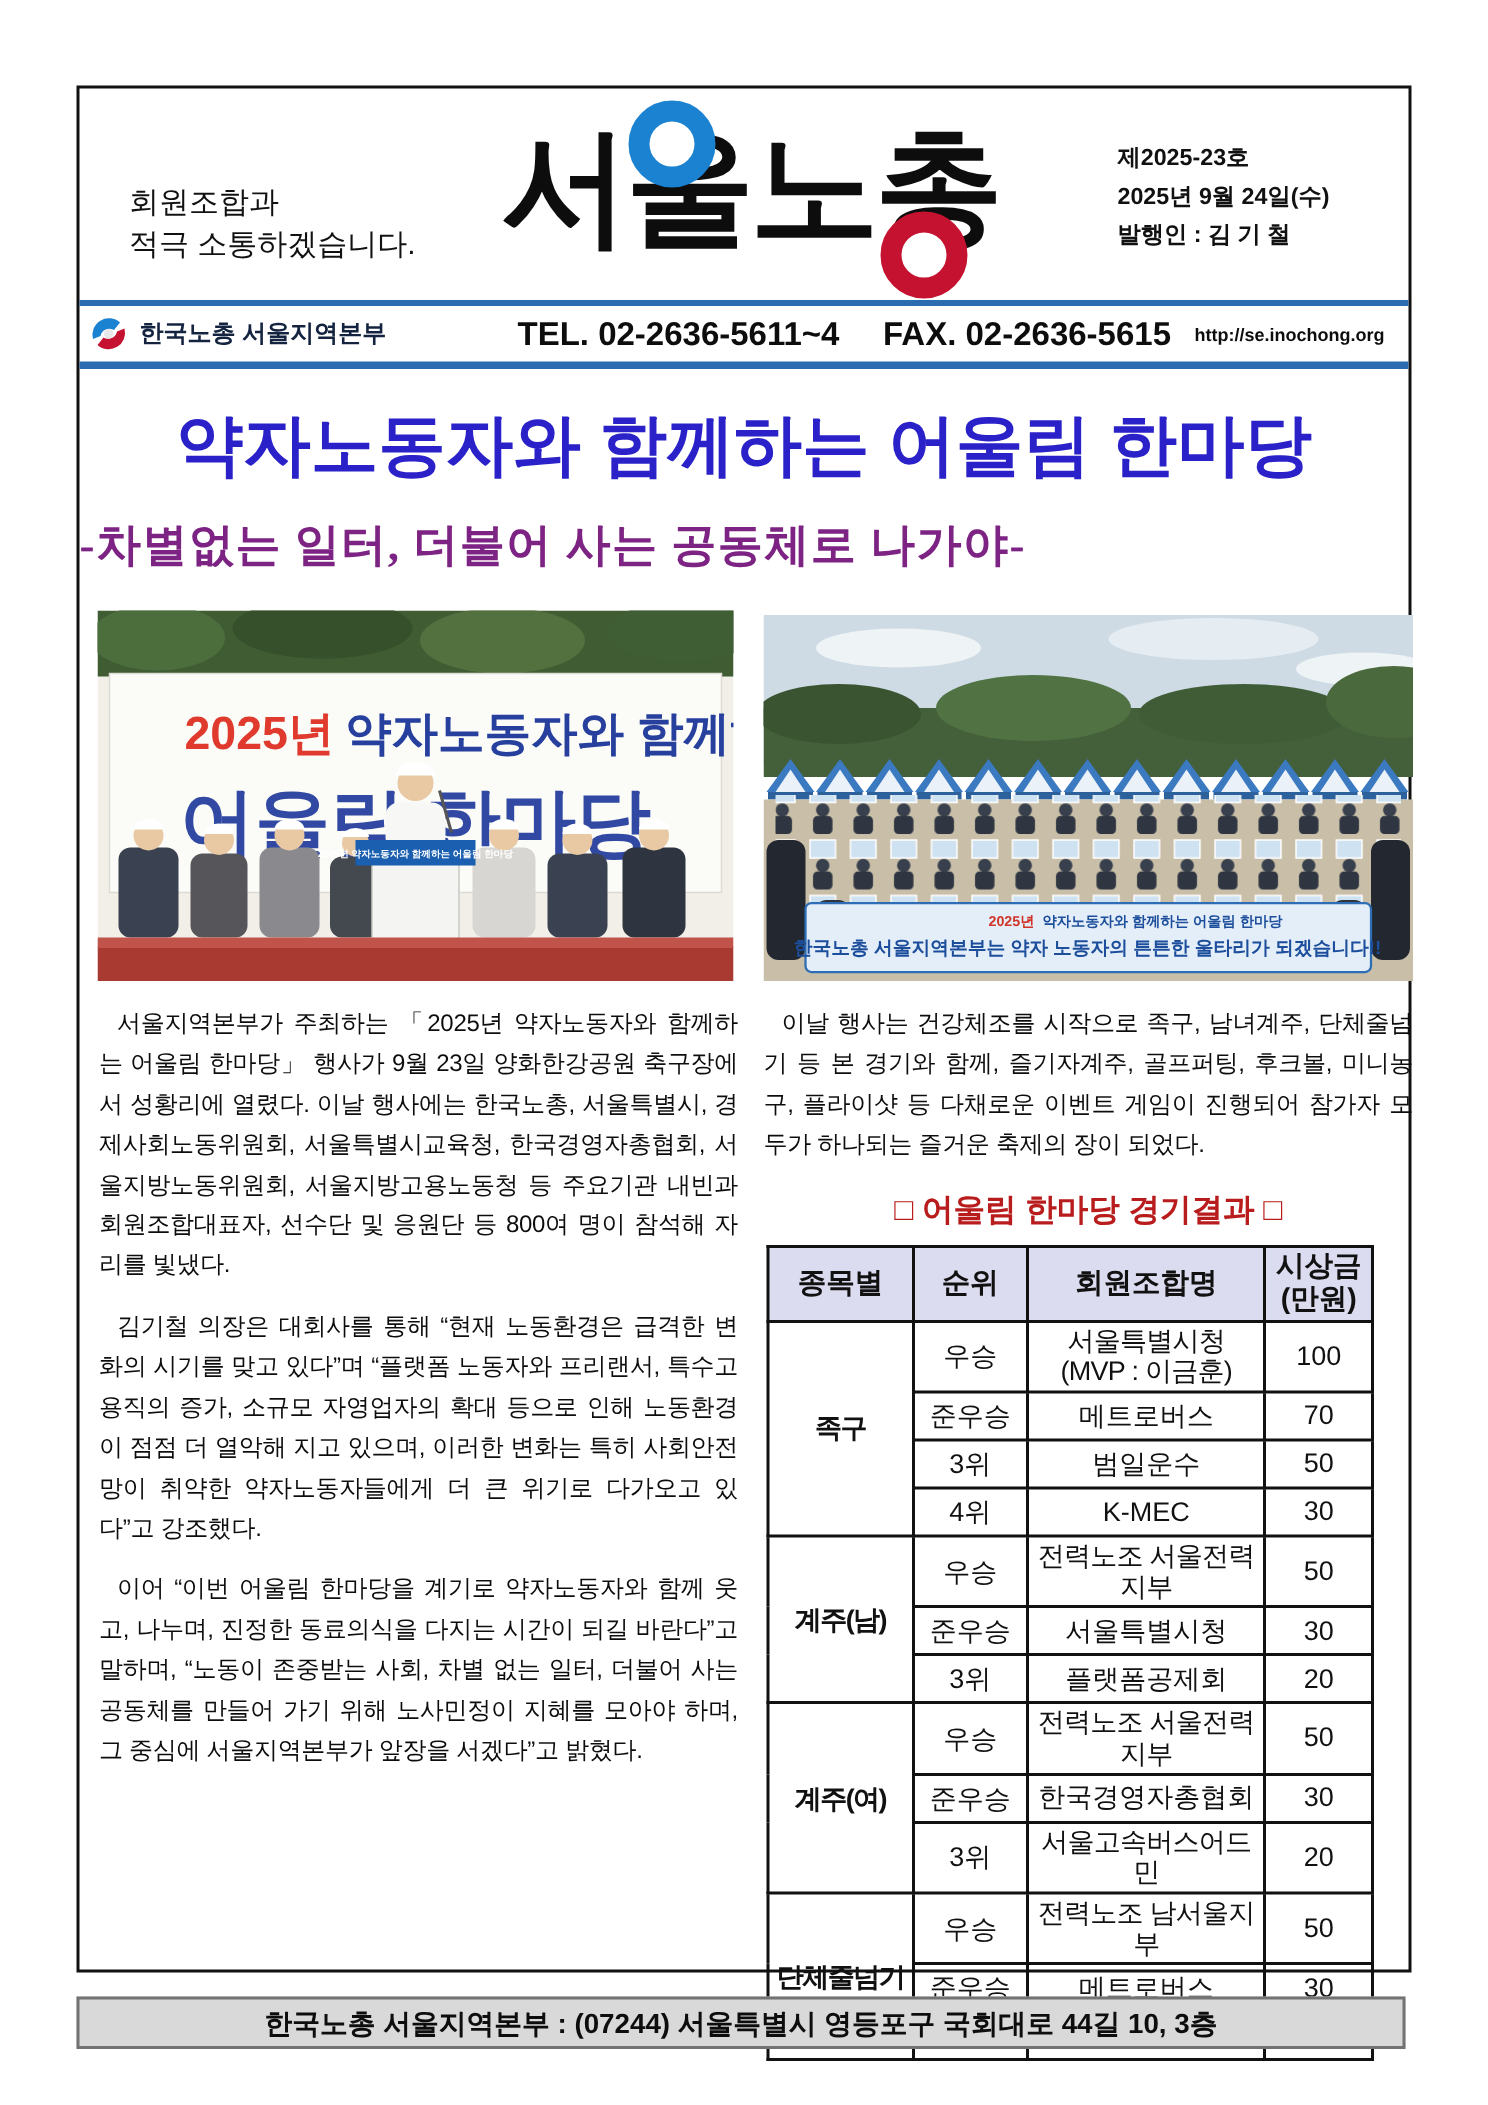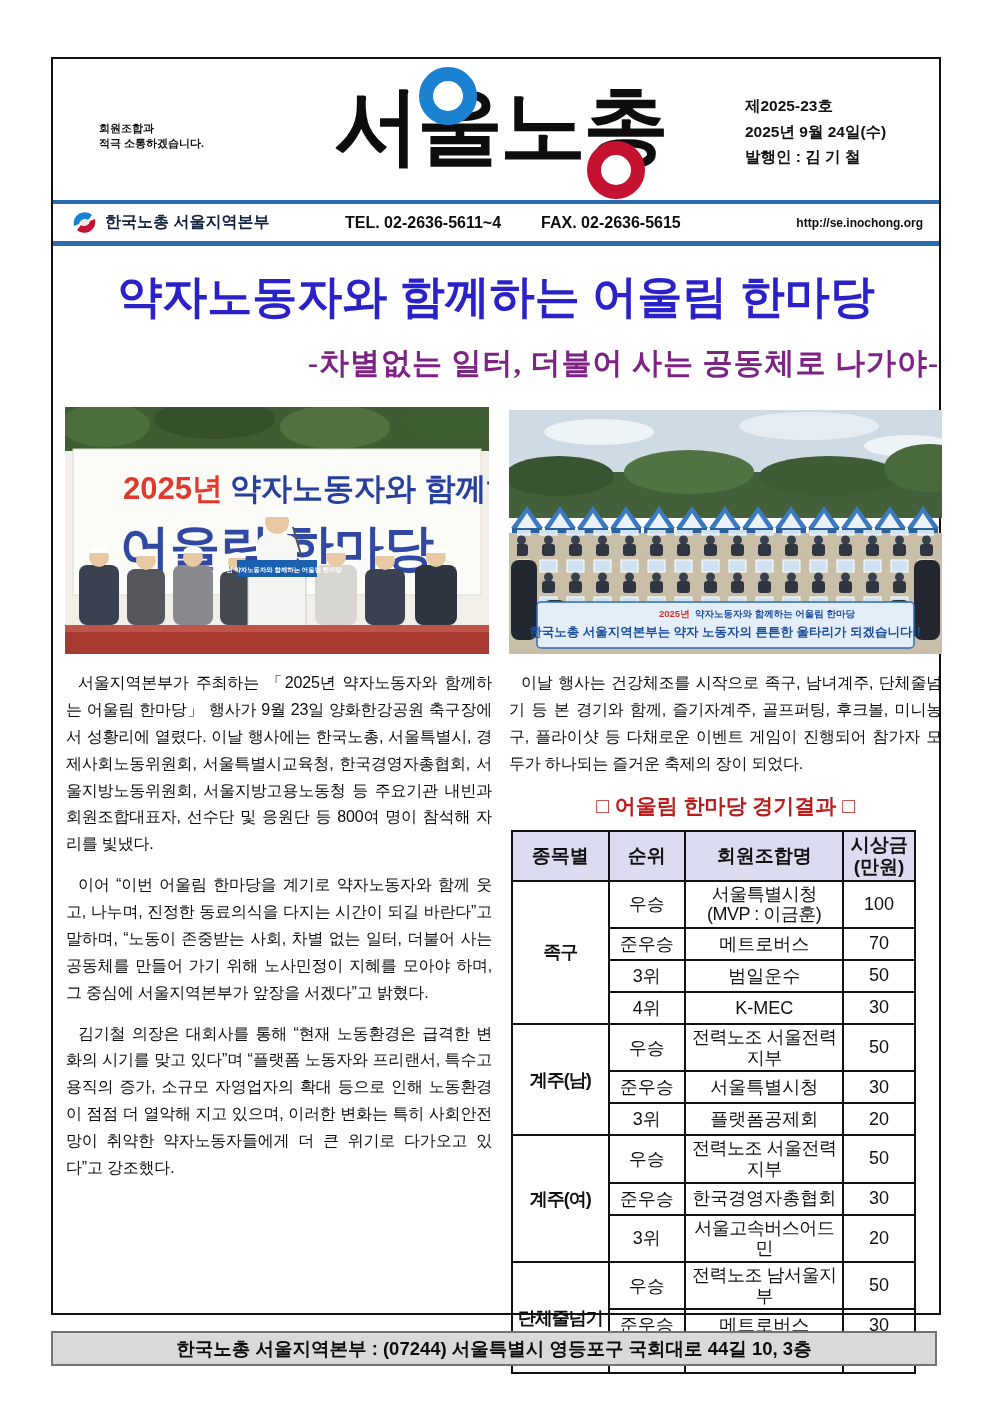--- a/index.html
+++ b/index.html
@@ -4,40 +4,40 @@
 <style>
   html,body{margin:0;padding:0;}
   body{
     position:relative;width:992px;height:1403px;background:#ffffff;
     font-family:"Liberation Sans","DejaVu Sans",sans-serif;color:#111;
   }
   
   .frame{position:absolute;left:51px;top:57px;width:886px;height:1254px;border:2px solid #111;background:#fff;}
 
   
-  .slogan{position:absolute;left:46px;top:62px;font-weight:700;font-size:11px;line-height:1.4;color:#111;}
+  .slogan{position:absolute;left:33px;top:62px;font-weight:400;font-size:20px;line-height:1.4;color:#111;}
   .masthead{position:absolute;left:242px;top:6px;width:410px;height:135px;text-align:center;}
   .masthead-text{font-size:86px;font-weight:900;letter-spacing:-3px;color:#0d0d0d;line-height:1.4;}
   .ring{position:absolute;border-radius:50%;}
   .ring-blue{width:30px;height:30px;border:14px solid #1b82d2;left:124px;top:2px;background:#fff;}
   .ring-red{width:30px;height:30px;border:14px solid #c41230;left:292px;top:76px;background:#fff;}
   .issue-info{position:absolute;left:692px;top:34px;font-size:15.5px;font-weight:700;line-height:1.65;color:#111;}
 
   .org-band{position:absolute;left:0;top:141px;width:100%;}
   .band-line-top{height:4px;background:#2b6cb0;}
   .band-line-bottom{height:5px;background:#2b6cb0;}
-  .band-row{height:37px;display:flex;align-items:center;padding:0 18px;position:relative;}
+  .band-row{height:37px;display:flex;align-items:center;padding:0 6px;position:relative;}
   .org-left{display:flex;align-items:center;gap:7px;font-weight:800;font-size:16px;color:#14233f;width:262px;}
-  .telfax{position:absolute;left:292px;display:flex;gap:40px;font-weight:700;font-size:16px;color:#0d0d0d;}
+  .telfax{position:absolute;left:292px;display:flex;gap:29px;font-weight:700;font-size:22px;color:#0d0d0d;}
   .site-url{position:absolute;right:16px;font-weight:800;font-size:12px;color:#0d0d0d;text-align:right;}
 
   
   .title{position:absolute;left:0;top:208px;width:100%;text-align:center;
     font-size:45px;font-weight:900;color:#2a22c8;letter-spacing:0px;}
-  .subtitle{position:absolute;left:0;top:284px;width:100%;text-align:right;
+  .subtitle{position:absolute;left:0;top:284px;width:100%;text-align:left;
     font-family:"Liberation Serif","DejaVu Serif",serif;
     font-size:30px;font-weight:800;color:#7d2383;letter-spacing:1px;}
 
   
   .photo-left{position:absolute;left:12px;top:348px;width:424px;height:247px;}
   .photo-right{position:absolute;left:456px;top:351px;width:433px;height:244px;}
   .photo-left svg,.photo-right svg{display:block;}
 
   
   .col-left{position:absolute;left:13px;top:611px;width:426px;}
@@ -220,22 +220,22 @@
         <rect x="28" y="192" width="377" height="46" rx="4" fill="#e4eef8" stroke="#2d6db5" stroke-width="1.5"></rect>
         <text x="150" y="207" font-size="9.5" font-weight="bold" fill="#d03428">2025년</text>
         <text x="186" y="207" font-size="9.5" font-weight="bold" fill="#1c4e9c">약자노동자와 함께하는 어울림 한마당</text>
         <text x="216" y="226" font-size="12.5" font-weight="bold" fill="#1c4e9c" text-anchor="middle">한국노총 서울지역본부는 약자 노동자의 튼튼한 울타리가 되겠습니다!!</text>
       </g>
     </svg>
   </div>
 
   <div class="col-left">
     <p class="para">서울지역본부가 주최하는 「2025년 약자노동자와 함께하는 어울림 한마당」 행사가 9월 23일 양화한강공원 축구장에서 성황리에 열렸다. 이날 행사에는 한국노총, 서울특별시, 경제사회노동위원회, 서울특별시교육청, 한국경영자총협회, 서울지방노동위원회, 서울지방고용노동청 등 주요기관 내빈과 회원조합대표자, 선수단 및 응원단 등 800여 명이 참석해 자리를 빛냈다.</p>
+    <p class="para">김기철 의장은 대회사를 통해 “현재 노동환경은 급격한 변화의 시기를 맞고 있다”며 “플랫폼 노동자와 프리랜서, 특수고용직의 증가, 소규모 자영업자의 확대 등으로 인해 노동환경이 점점 더 열악해 지고 있으며, 이러한 변화는 특히 사회안전망이 취약한 약자노동자들에게 더 큰 위기로 다가오고 있다”고 강조했다.</p>
     <p class="para">이어 “이번 어울림 한마당을 계기로 약자노동자와 함께 웃고, 나누며, 진정한 동료의식을 다지는 시간이 되길 바란다”고 말하며, “노동이 존중받는 사회, 차별 없는 일터, 더불어 사는 공동체를 만들어 가기 위해 노사민정이 지혜를 모아야 하며, 그 중심에 서울지역본부가 앞장을 서겠다”고 밝혔다.</p>
-    <p class="para">김기철 의장은 대회사를 통해 “현재 노동환경은 급격한 변화의 시기를 맞고 있다”며 “플랫폼 노동자와 프리랜서, 특수고용직의 증가, 소규모 자영업자의 확대 등으로 인해 노동환경이 점점 더 열악해 지고 있으며, 이러한 변화는 특히 사회안전망이 취약한 약자노동자들에게 더 큰 위기로 다가오고 있다”고 강조했다.</p>
   </div>
 
   <div class="col-right">
     <p class="para">이날 행사는 건강체조를 시작으로 족구, 남녀계주, 단체줄넘기 등 본 경기와 함께, 즐기자계주, 골프퍼팅, 후크볼, 미니농구, 플라이샷 등 다채로운 이벤트 게임이 진행되어 참가자 모두가 하나되는 즐거운 축제의 장이 되었다.</p>
     <div class="results-heading">□ 어울림 한마당 경기결과 □</div>
     <table class="results">
       <colgroup>
           <col class="c-event">
           <col class="c-rank">
           <col class="c-union">

